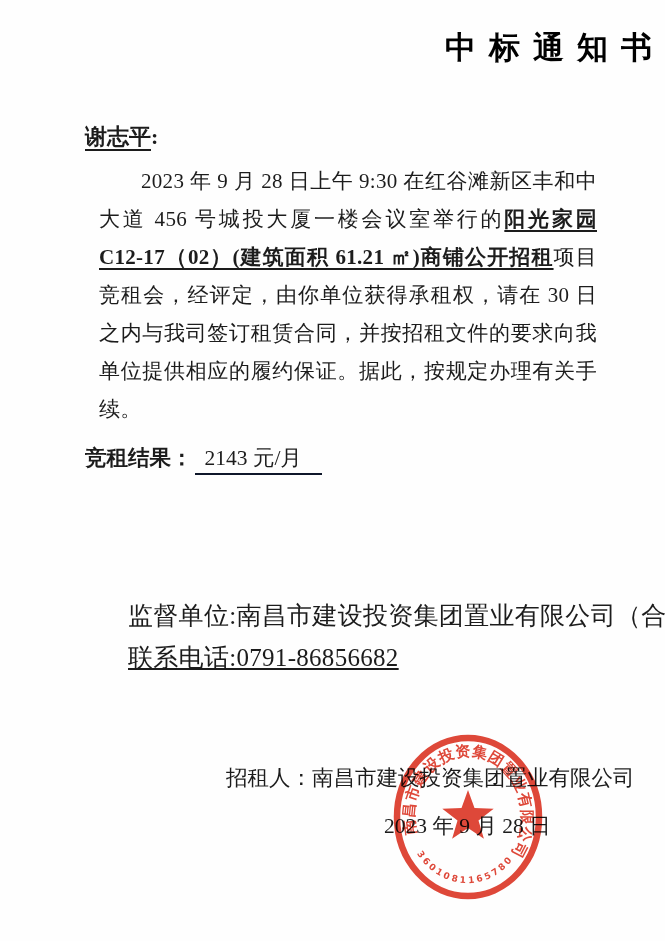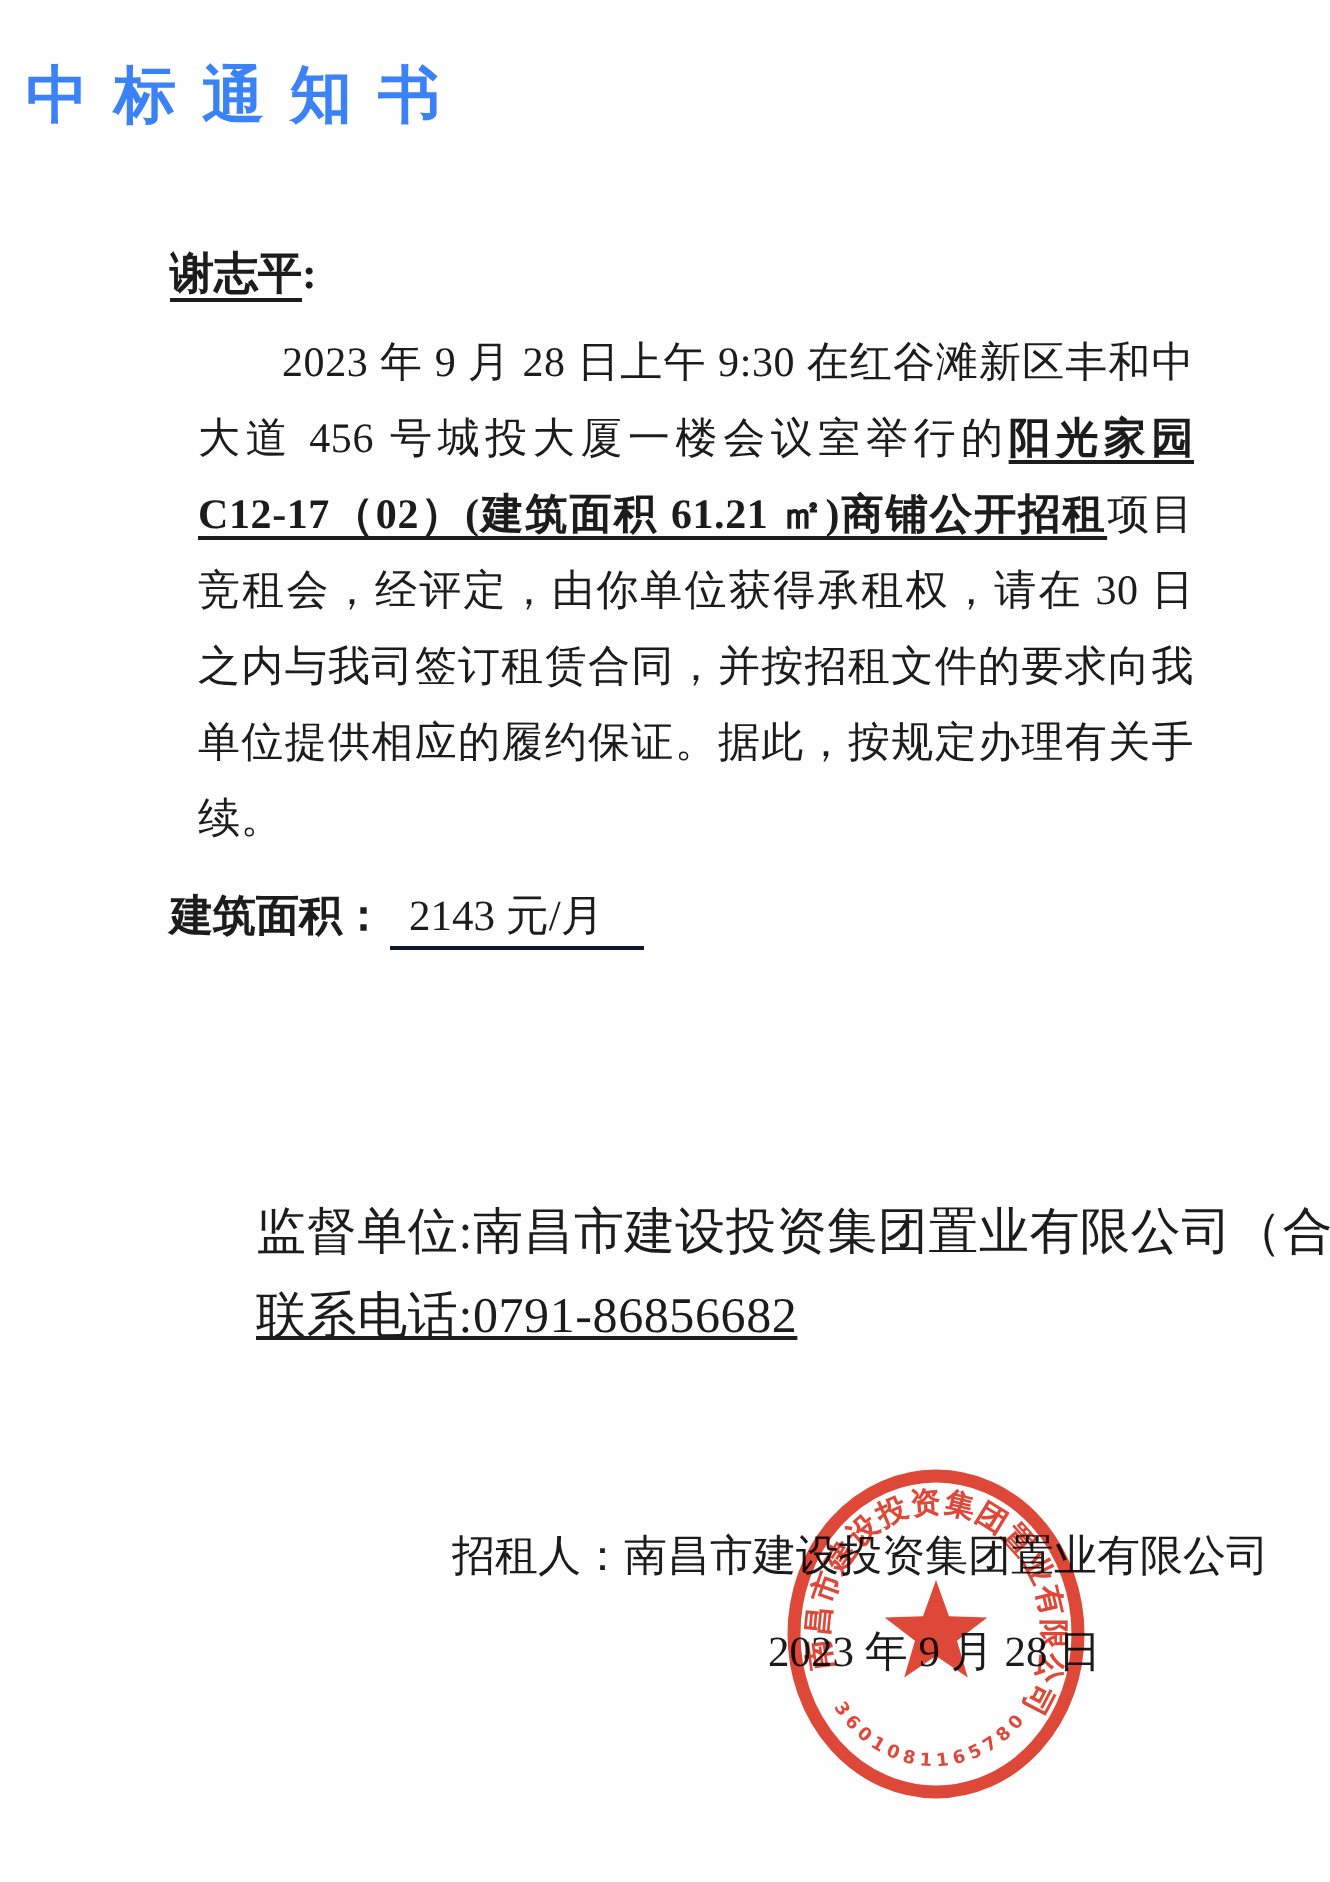--- a/index.html
+++ b/index.html
@@ -8,24 +8,24 @@
     background: #fefefe;
     position: relative;
     overflow: hidden;
     font-family: "Liberation Serif", "DejaVu Serif", serif;
     color: #1c1c1c;
   }
   .page { position: absolute; inset: 0; }
 
   .title {
     position: absolute; top: 27px; left: 0; width: 665px;
-    text-align: left;
+    text-align: right;
     font-size: 31px; font-weight: 700;
     letter-spacing: 13px; text-indent: 13px;
-    color: #3b82f6;
+    color: #000000;
   }
 
   .addressee {
     position: absolute; left: 85px; top: 122px;
     font-size: 22px; font-weight: 700;
   }
   .addressee .name {
     text-decoration: underline;
     text-decoration-thickness: 2px;
     text-underline-offset: 5px;
@@ -99,21 +99,21 @@
 <body>
 
 <div class="page">
 
   <div class="title">中标通知书</div>
 
   <div class="addressee"><span class="name">谢志平</span><span>:</span></div>
 
   <div class="body-para para1"><span>2023 年 9 月 28 日上午 9:30 在红谷滩新区丰和中大道 456 号城投大厦一楼会议室举行的</span><span class="highlight">阳光家园 C12-17（02）(建筑面积 61.21 ㎡)商铺公开招租</span><span>项目竞租会，经评定，由你单位获得承租权，请在 30 日之内与我司签订租赁合同，并按招租文件的要求向我单位提供相应的履约保证。据此，按规定办理有关手续。</span></div>
 
-  <div class="result-line"><span class="label">建筑面积：</span><span class="value">2143 元/月</span></div>
+  <div class="result-line"><span class="label">竞租结果：</span><span class="value">2143 元/月</span></div>
 
 
   <div class="indent-line supervisor-line">监督单位:南昌市建设投资集团置业有限公司（合约部）</div>
   <div class="indent-line phone-line">联系电话:0791-86856682</div>
 
   <div class="lessor-line">招租人：南昌市建设投资集团置业有限公司</div>
   <div class="date-line">2023 年 9 月 28 日</div>
 
   <div class="seal">
     <svg viewBox="0 0 152 172" xmlns="http://www.w3.org/2000/svg">

